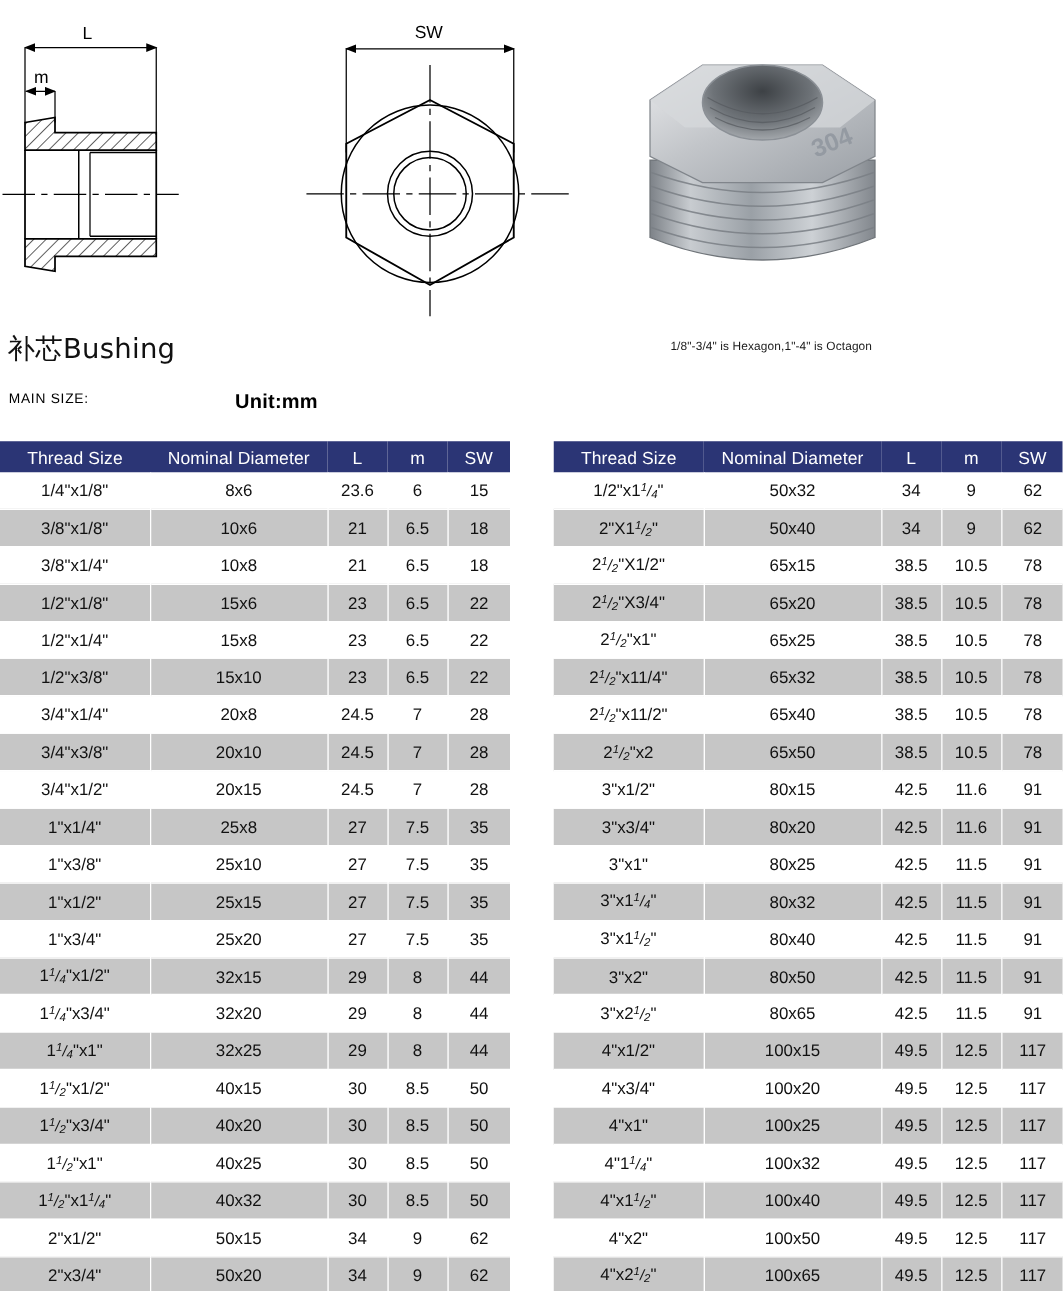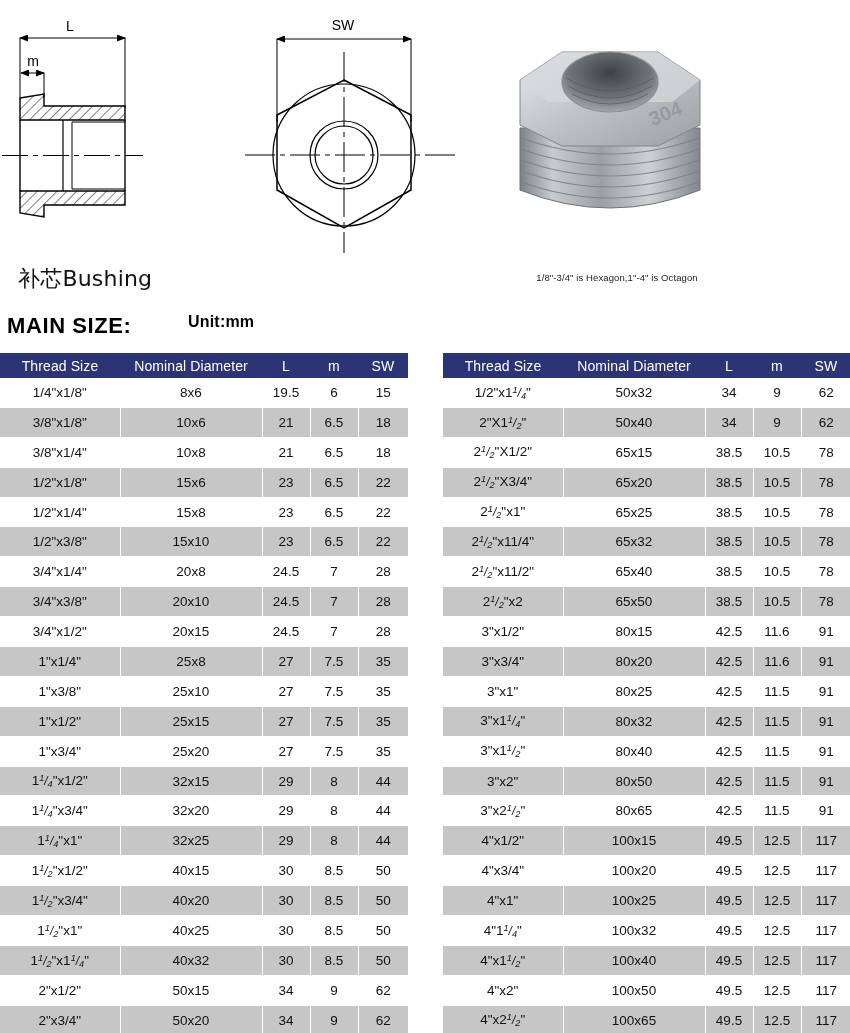--- a/index.html
+++ b/index.html
@@ -38,31 +38,31 @@
     text-align: center;
     font-size: 9.5px;
     font-family: "Liberation Sans", sans-serif;
     color: #1a1a1a;
     letter-spacing: .1px;
   }
 
   
   #title-cn {
     position: absolute;
-    left: 18px; top: 264px;
+    left: 6px; top: 264px;
     font-size: 22px;
     font-family: "DejaVu Sans", sans-serif;
     color: #111;
     letter-spacing: .2px;
   }
   #main-size-label {
     position: absolute;
     left: 7px; top: 313px;
-    font-size: 22px;
-    font-weight: bold;
+    font-size: 11px;
+    font-weight: normal;
     letter-spacing: .6px;
   }
   #unit-label {
     position: absolute;
     left: 188px; top: 313px;
     font-size: 16px;
     font-weight: bold;
     letter-spacing: .2px;
   }
 
@@ -246,21 +246,21 @@
         <th>Nominal Diameter</th>
         <th>L</th>
         <th>m</th>
         <th>SW</th>
       </tr>
     </thead>
   <tbody>
       <tr>
         <td>1/4"x1/8"</td>
         <td>8x6</td>
-        <td>19.5</td>
+        <td>23.6</td>
         <td>6</td>
         <td>15</td>
       </tr>
       <tr>
         <td>3/8"x1/8"</td>
         <td>10x6</td>
         <td>21</td>
         <td>6.5</td>
         <td>18</td>
       </tr>

